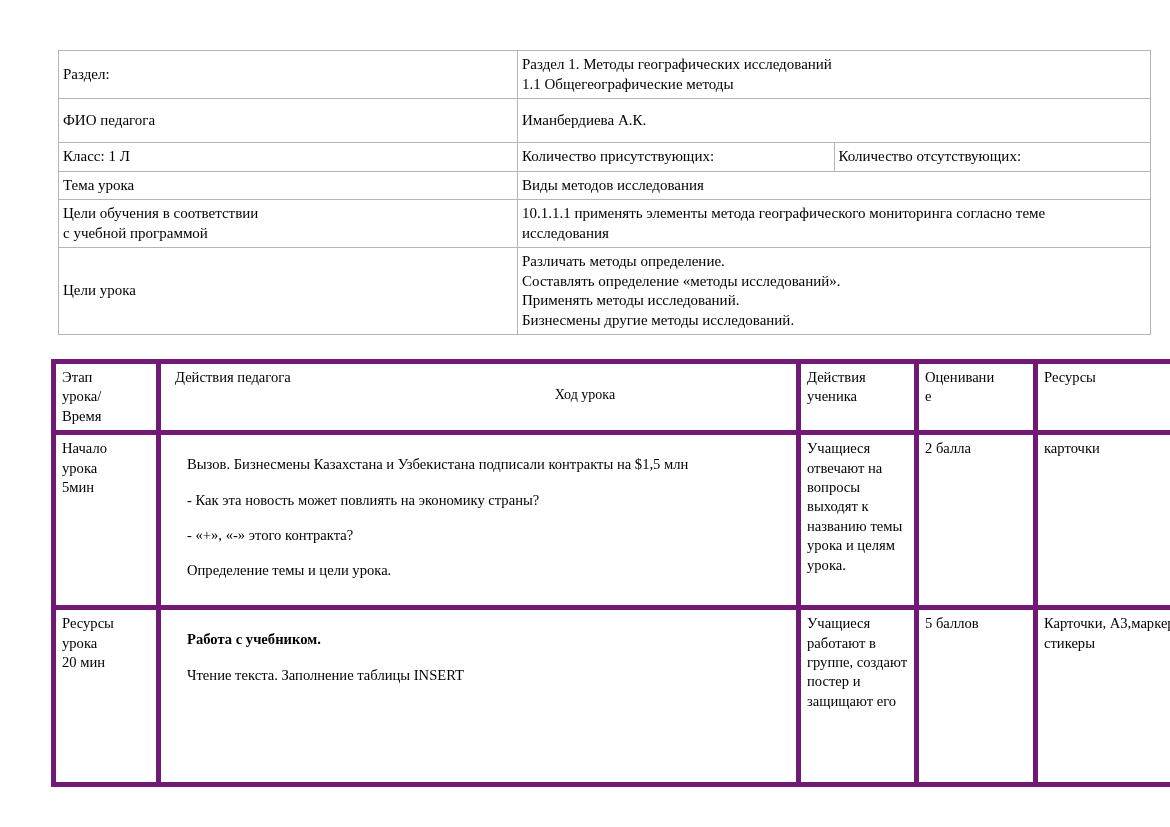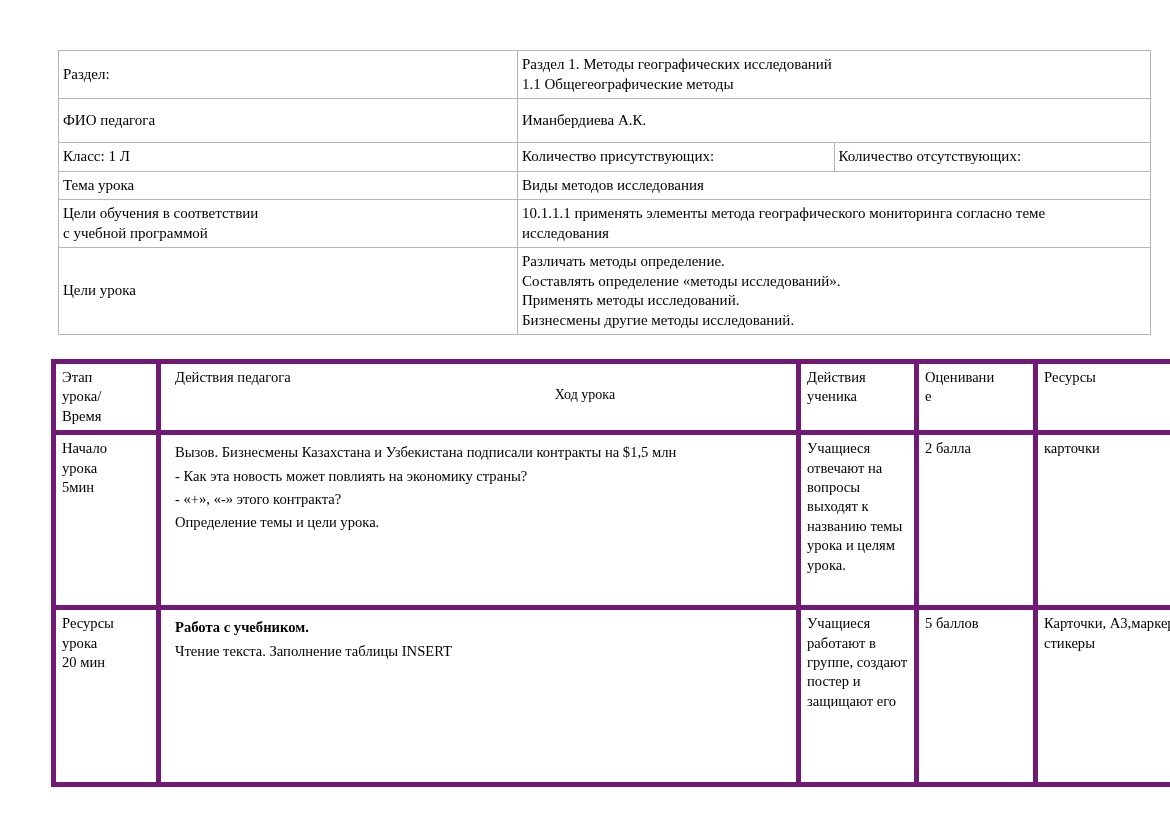--- a/index.html
+++ b/index.html
@@ -77,21 +77,21 @@
   .fc-teacher  { width: 623px; margin-top: 37px; }
   .fc-student  { width: 101px; margin-top: 36px; }
   .fc-assess   { width: 102px; }
   .fc-resource { width: 170px; }
 
   .flow-table .hdr td { height: 55px; }
   .flow-table .row-1 td { height: 162px; }
   .flow-table .row-2 td { height: 164px; }
 
   .teacher-cell p {
-    margin: 4px;
+    margin: 16px;
   }
   .bold { font-weight: bold; }
   .nudge { padding-left: 4px; }
   .hdr .nudge-hdr { padding-left: 8px; }
   .pl-2 { padding-left: 3px; }
 </style>
 </head>
 <body>
 
 <div class="page">

